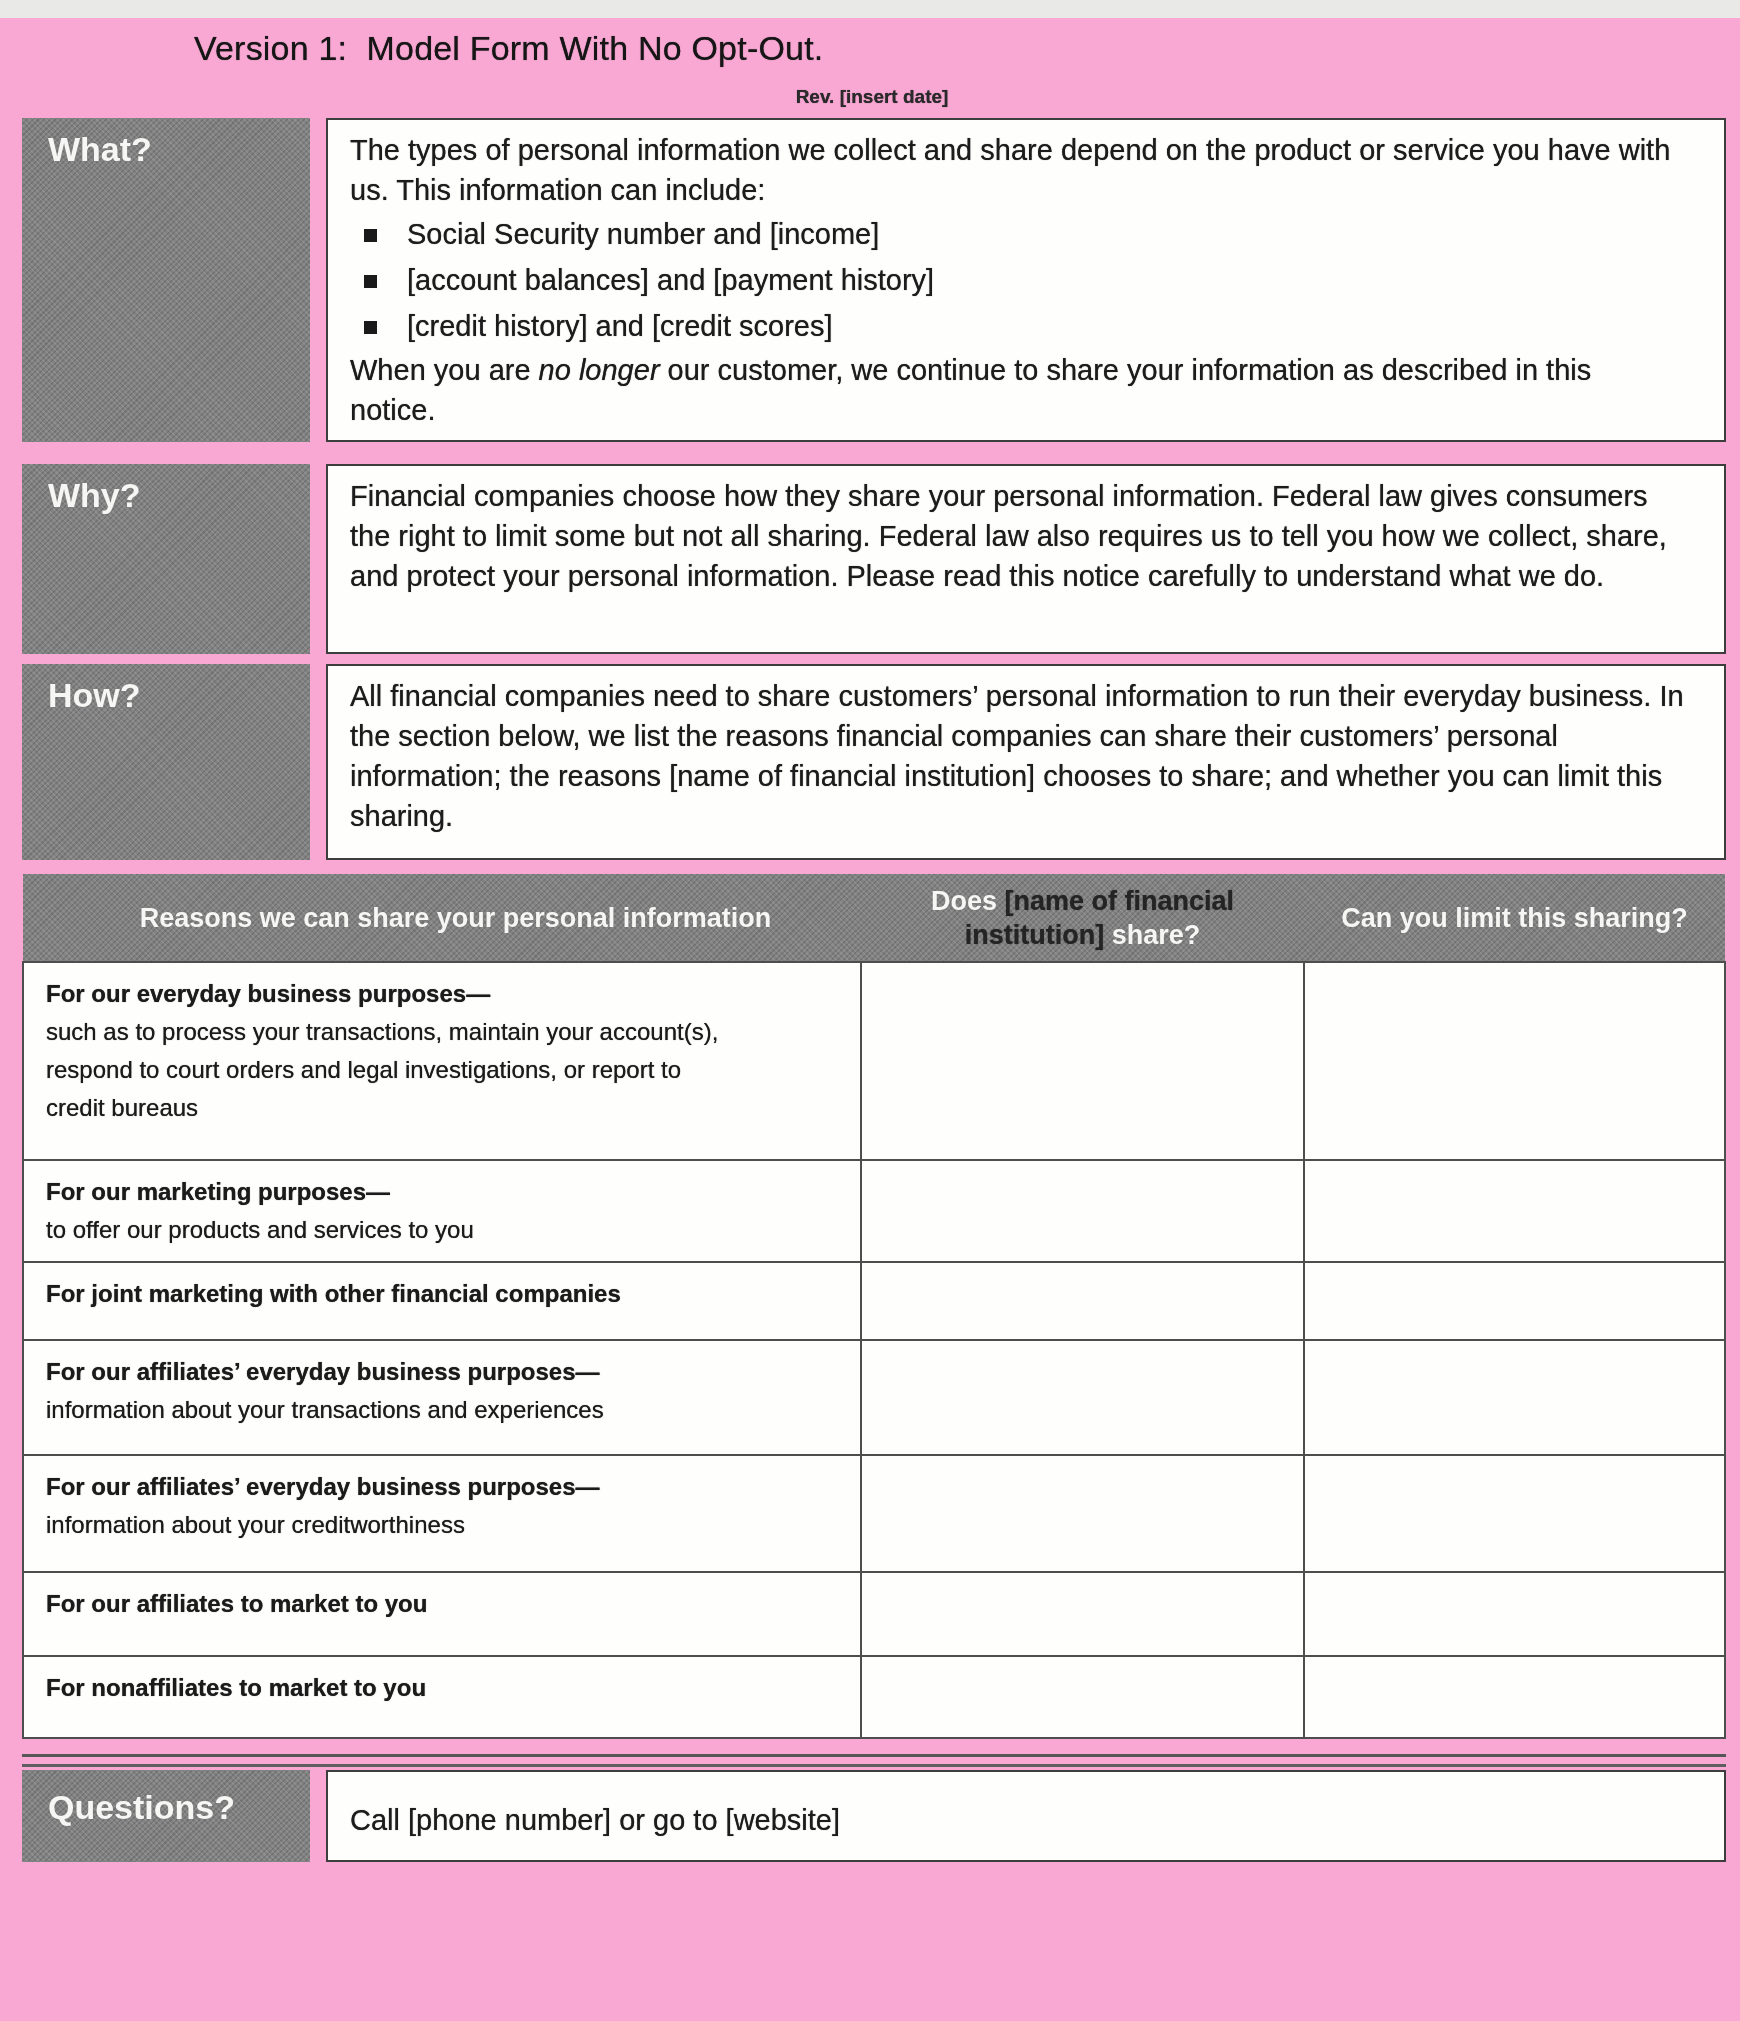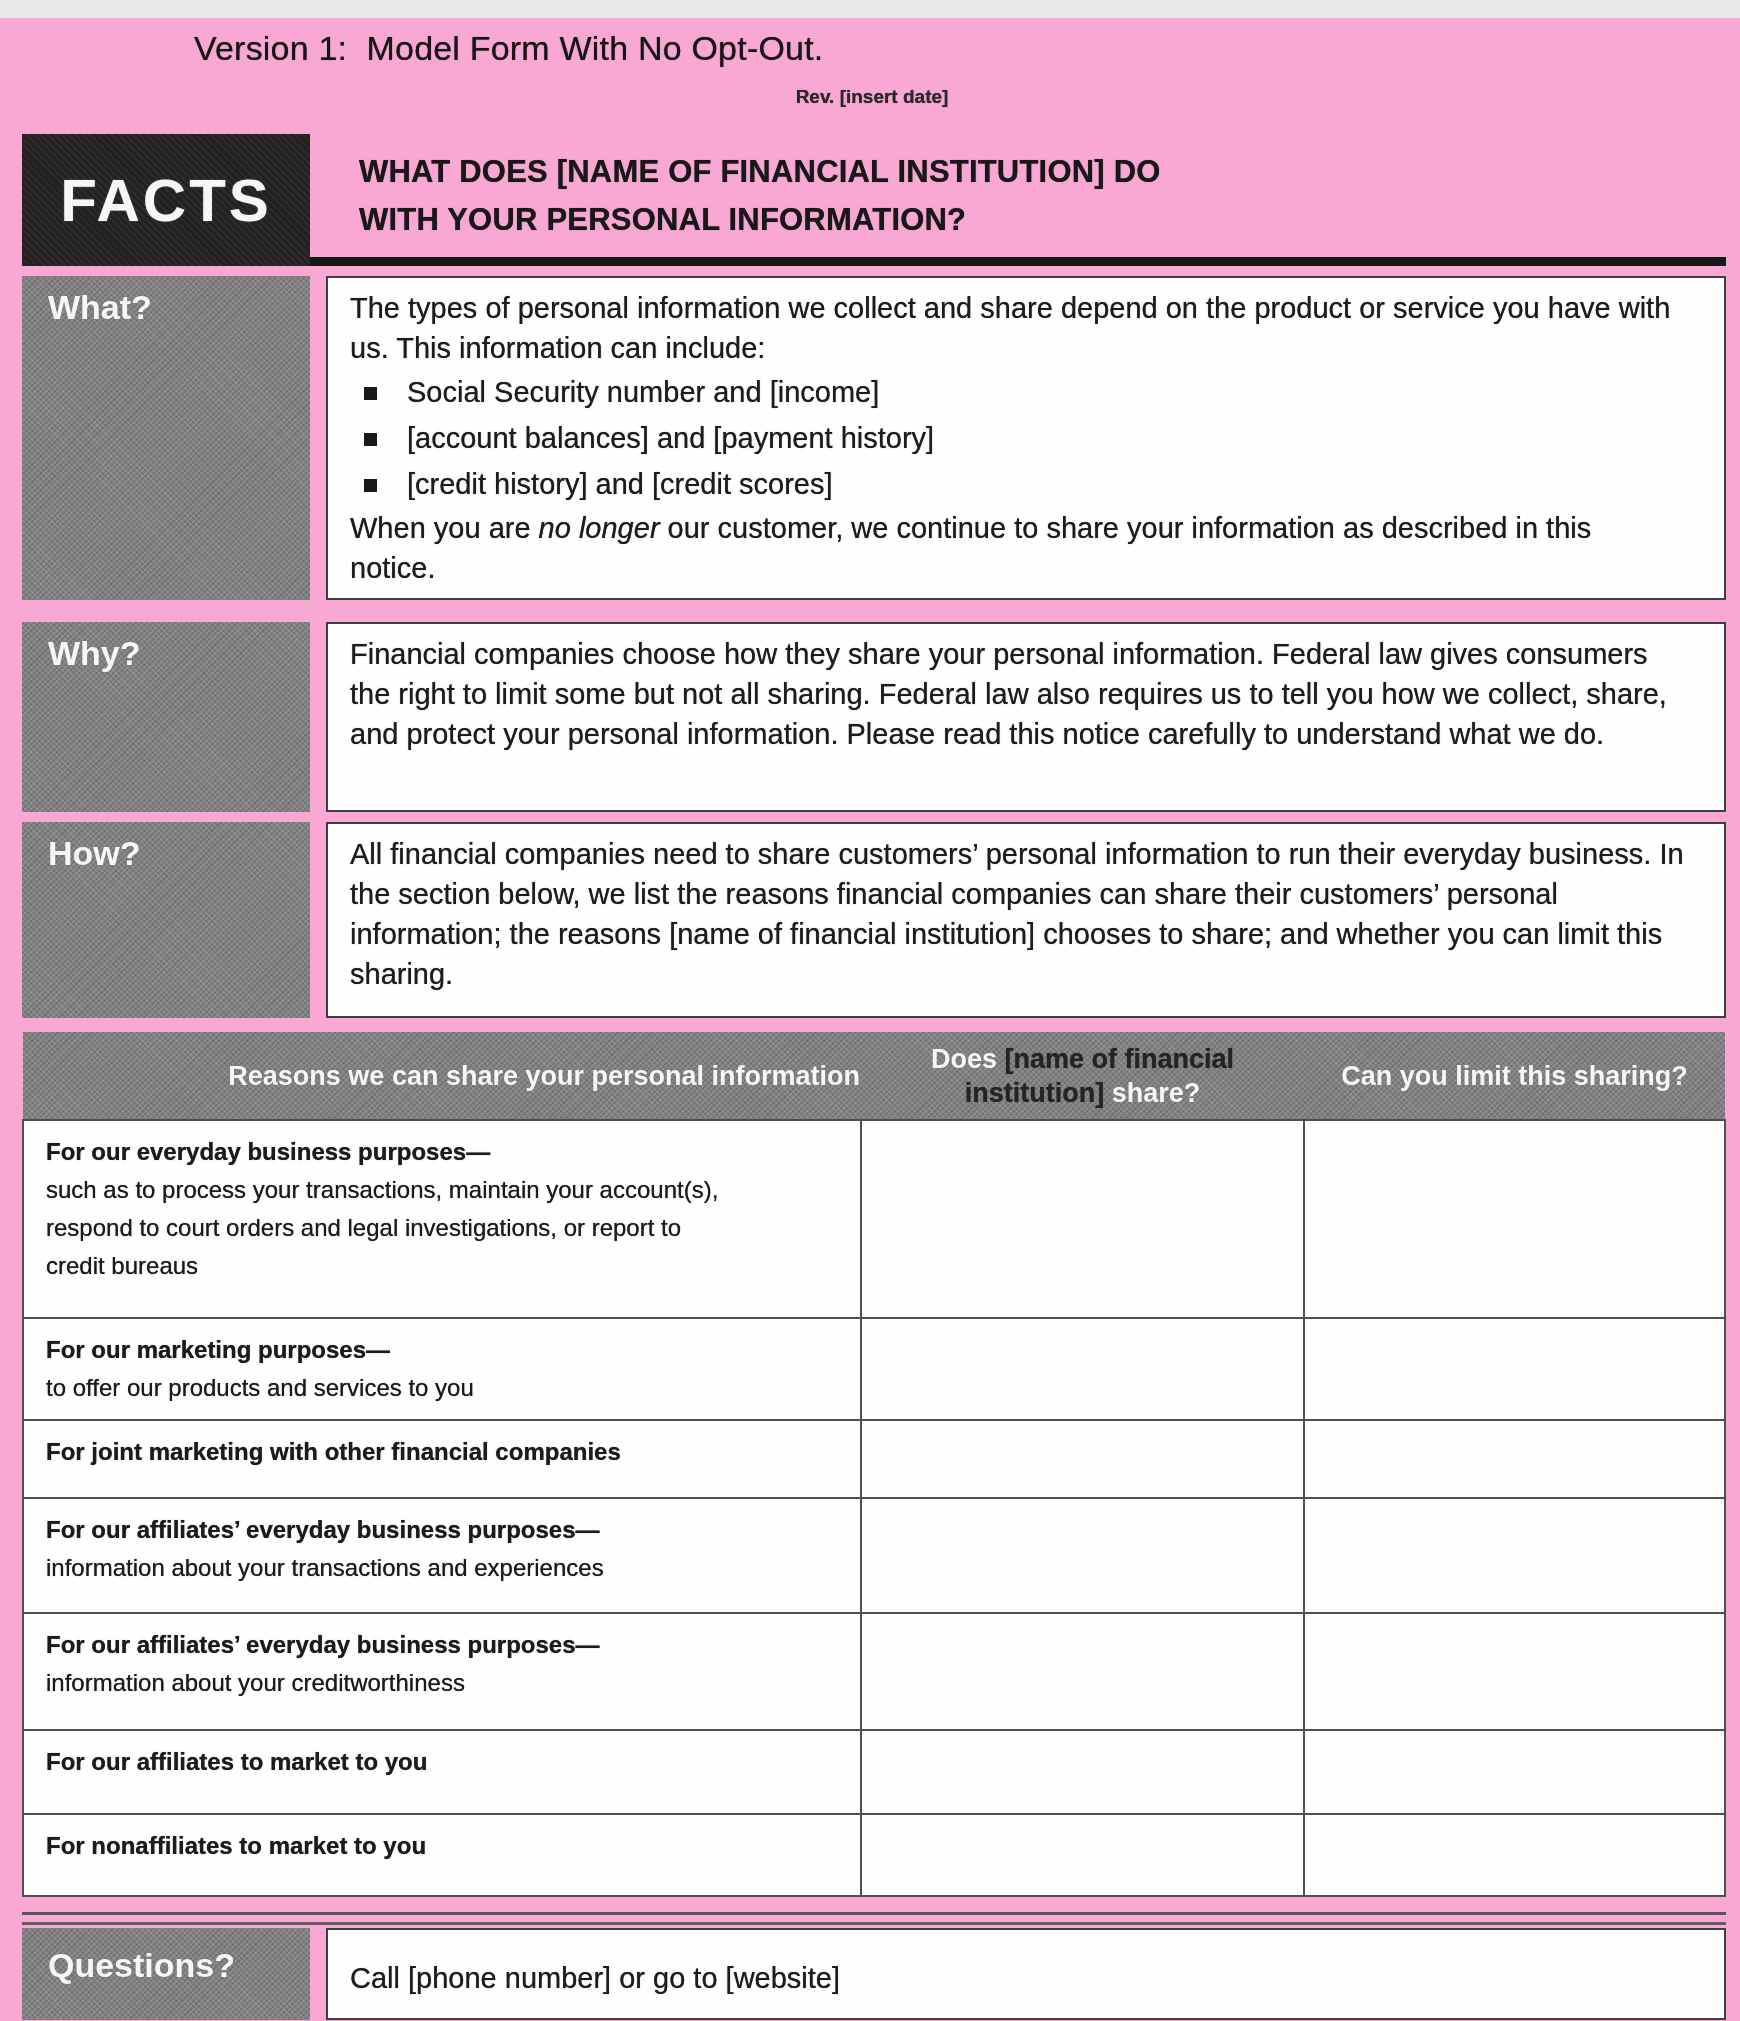--- a/index.html
+++ b/index.html
@@ -72,21 +72,21 @@
 
   
   table.share-table{
     width:100%; margin-top:14px; border-collapse:collapse; table-layout:fixed;
   }
   .share-table col.c1{ width:838px; } .share-table col.c2{ width:443px; } .share-table col.c3{ width:auto; }
   .share-table th{
     height:85px; vertical-align:middle; border:0;
     font-size:27px; font-weight:bold; line-height:34px;
   }
-  .share-table th.reasons-h{ text-align:right; padding-left:28px; }
+  .share-table th.reasons-h{ text-align:center; padding-left:28px; }
   .share-table th.does-h,.share-table th.limit-h{ text-align:center; padding:0 10px; }
   .dark-bracket{ color:#242424; text-shadow:0 0 1px rgba(40,40,40,.8); }
   .share-table td{
     border:2px solid #4e4e4e; background:#fefefd;
     vertical-align:top; padding:12px 22px; box-sizing:border-box;
     font-size:24px; line-height:38px;
   }
   .reason-title{ font-weight:bold; }
   .reason-desc{ font-weight:normal; max-width:700px; }
   tr.rh1 td{ height:198px; } tr.rh2 td{ height:90px; } tr.rh3 td{ height:78px; }
@@ -103,30 +103,20 @@
 <body>
 
 <div class="sheet">
 
   <div class="version-title inktext">Version 1:  Model Form With No Opt-Out.</div>
 
   <div class="rev-row">
     <span class="rev-note inktext">Rev. [insert date]</span>
   </div>
 
-  <div class="facts-header">
-    <div class="facts-bar"></div>
-    <div class="facts-box">
-      <span class="facts-logo whitetext">FACTS</span>
-    </div>
-    <div class="facts-title">
-      <div class="inktext">WHAT DOES [NAME OF FINANCIAL INSTITUTION] DO</div>
-      <div class="inktext">WITH YOUR PERSONAL INFORMATION?</div>
-    </div>
-  </div>
 
   <div class="info-row what-row m10">
     <div class="label-cell gray whitetext">What?</div>
     <div class="content-cell inktext">
       <p class="what-intro">The types of personal information we collect and share depend on the product or service you have with us. This information can include:</p>
       <div class="bullet-line">
         <span class="bullet-sq"></span><span>Social Security number and [income]</span>
       </div>
       <div class="bullet-line">
         <span class="bullet-sq"></span><span>[account balances] and [payment history]</span>

